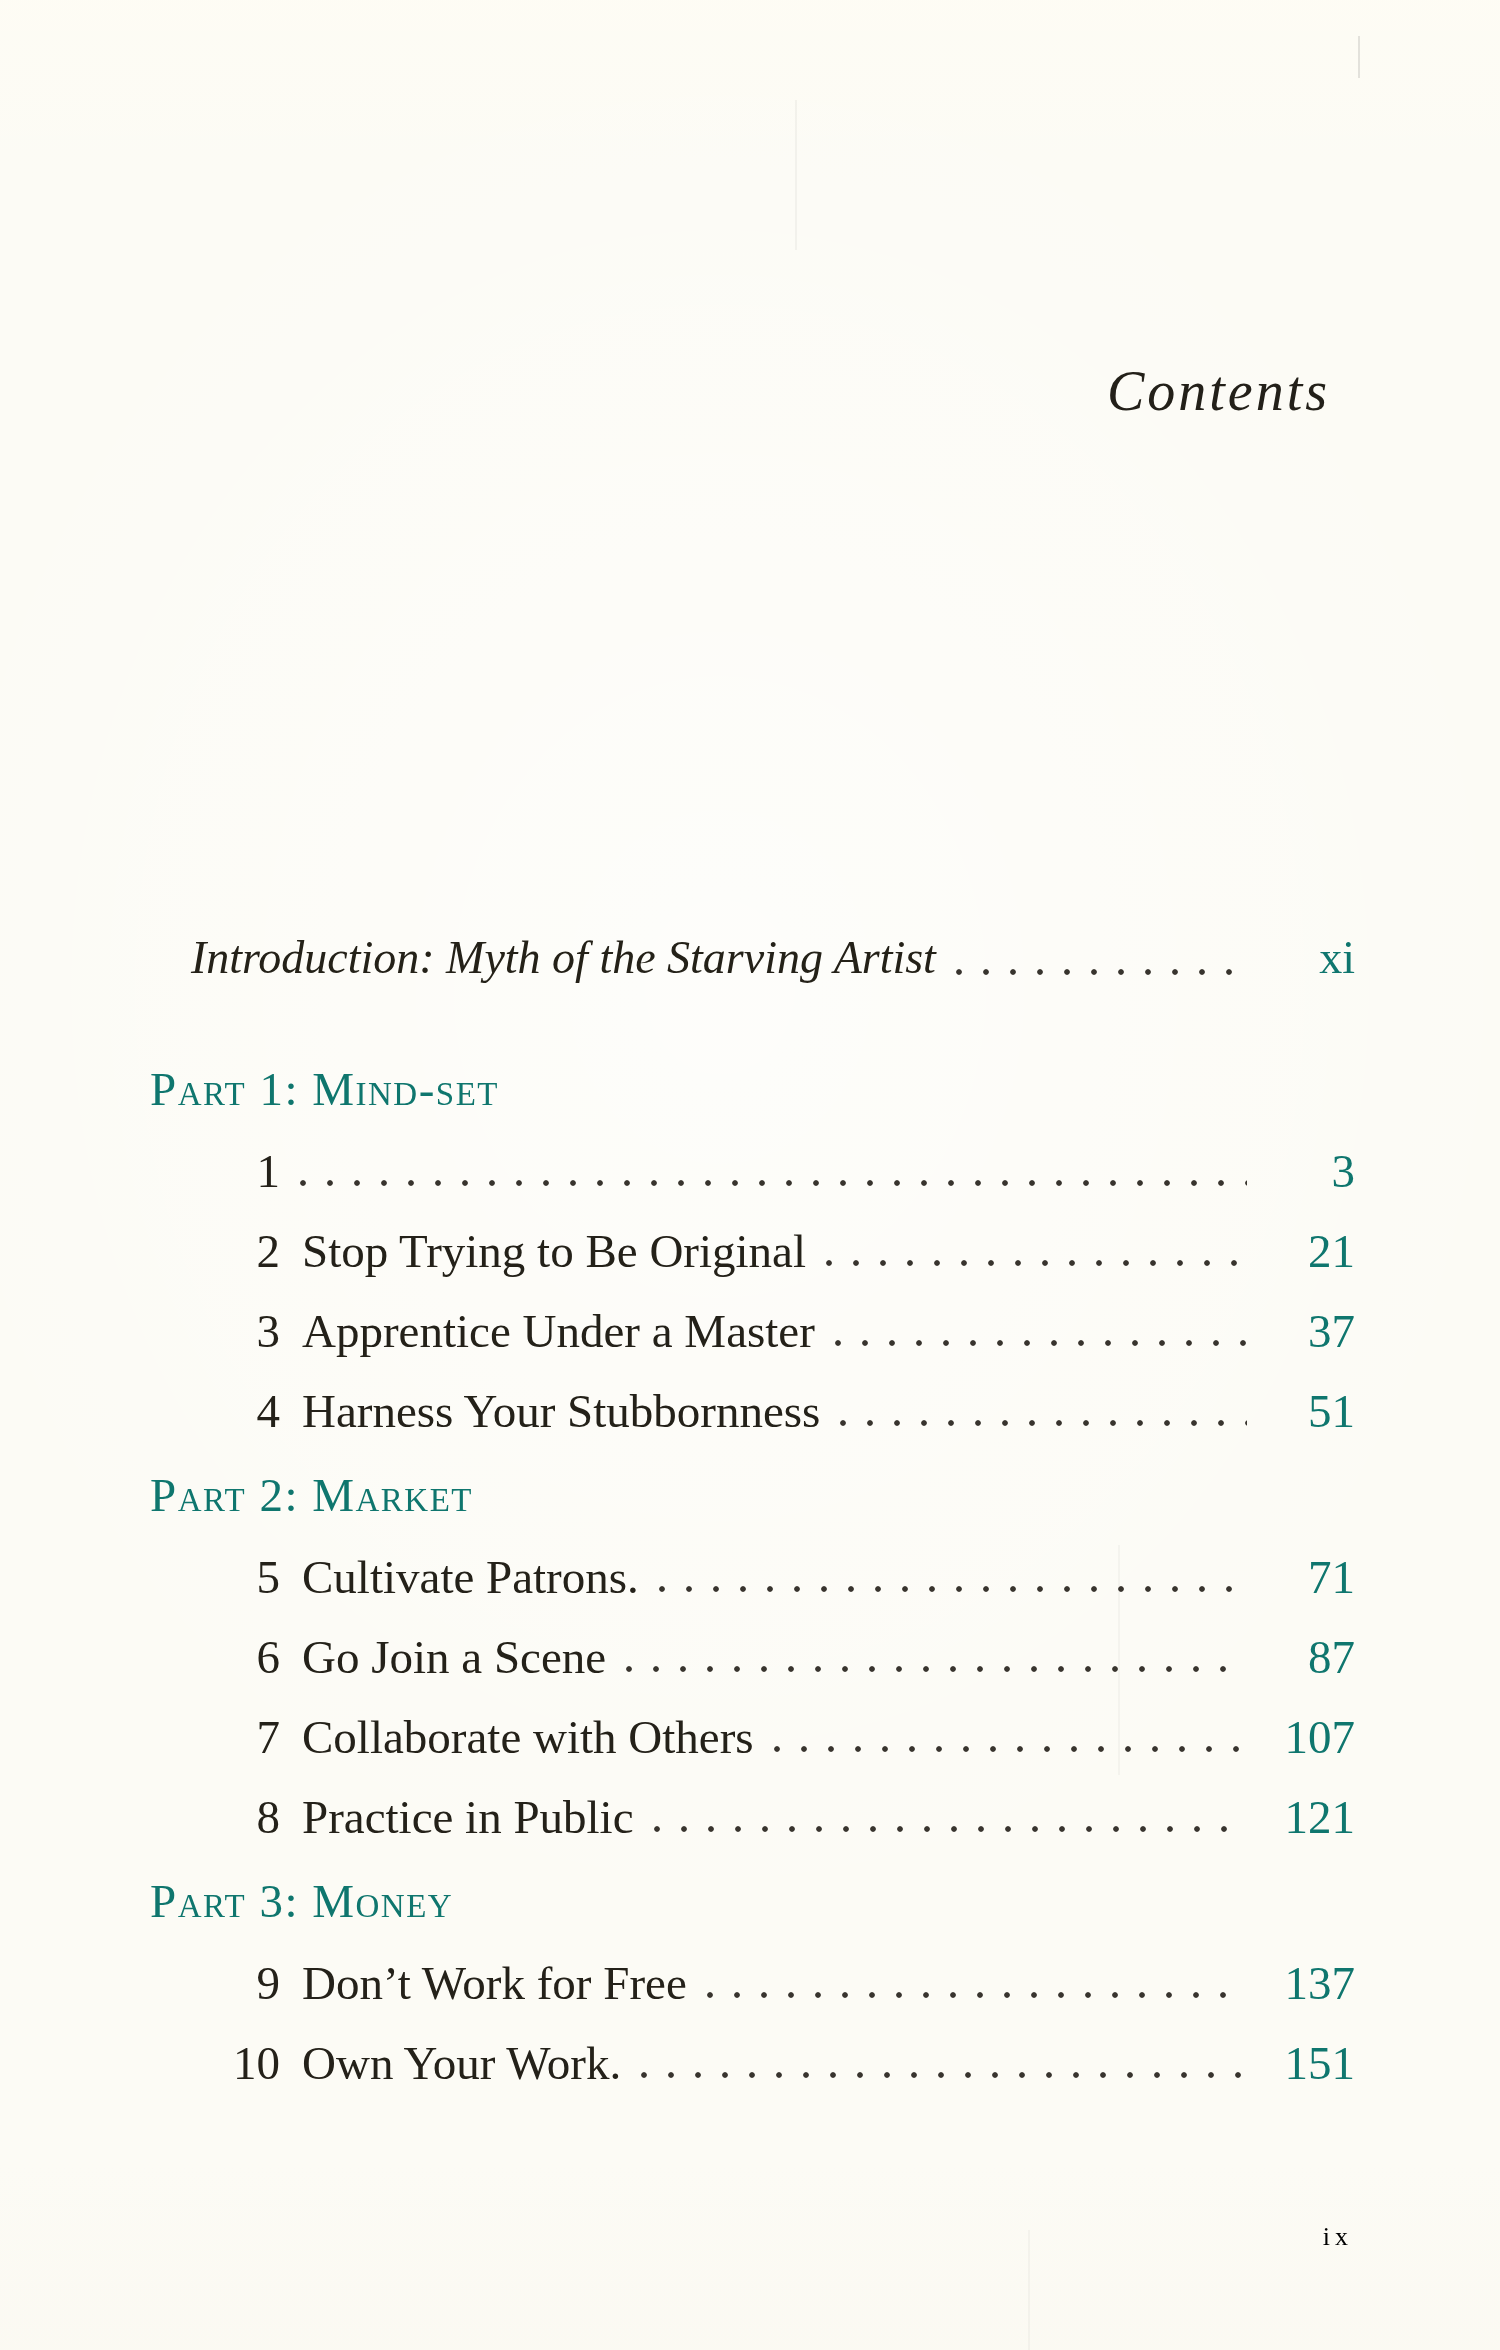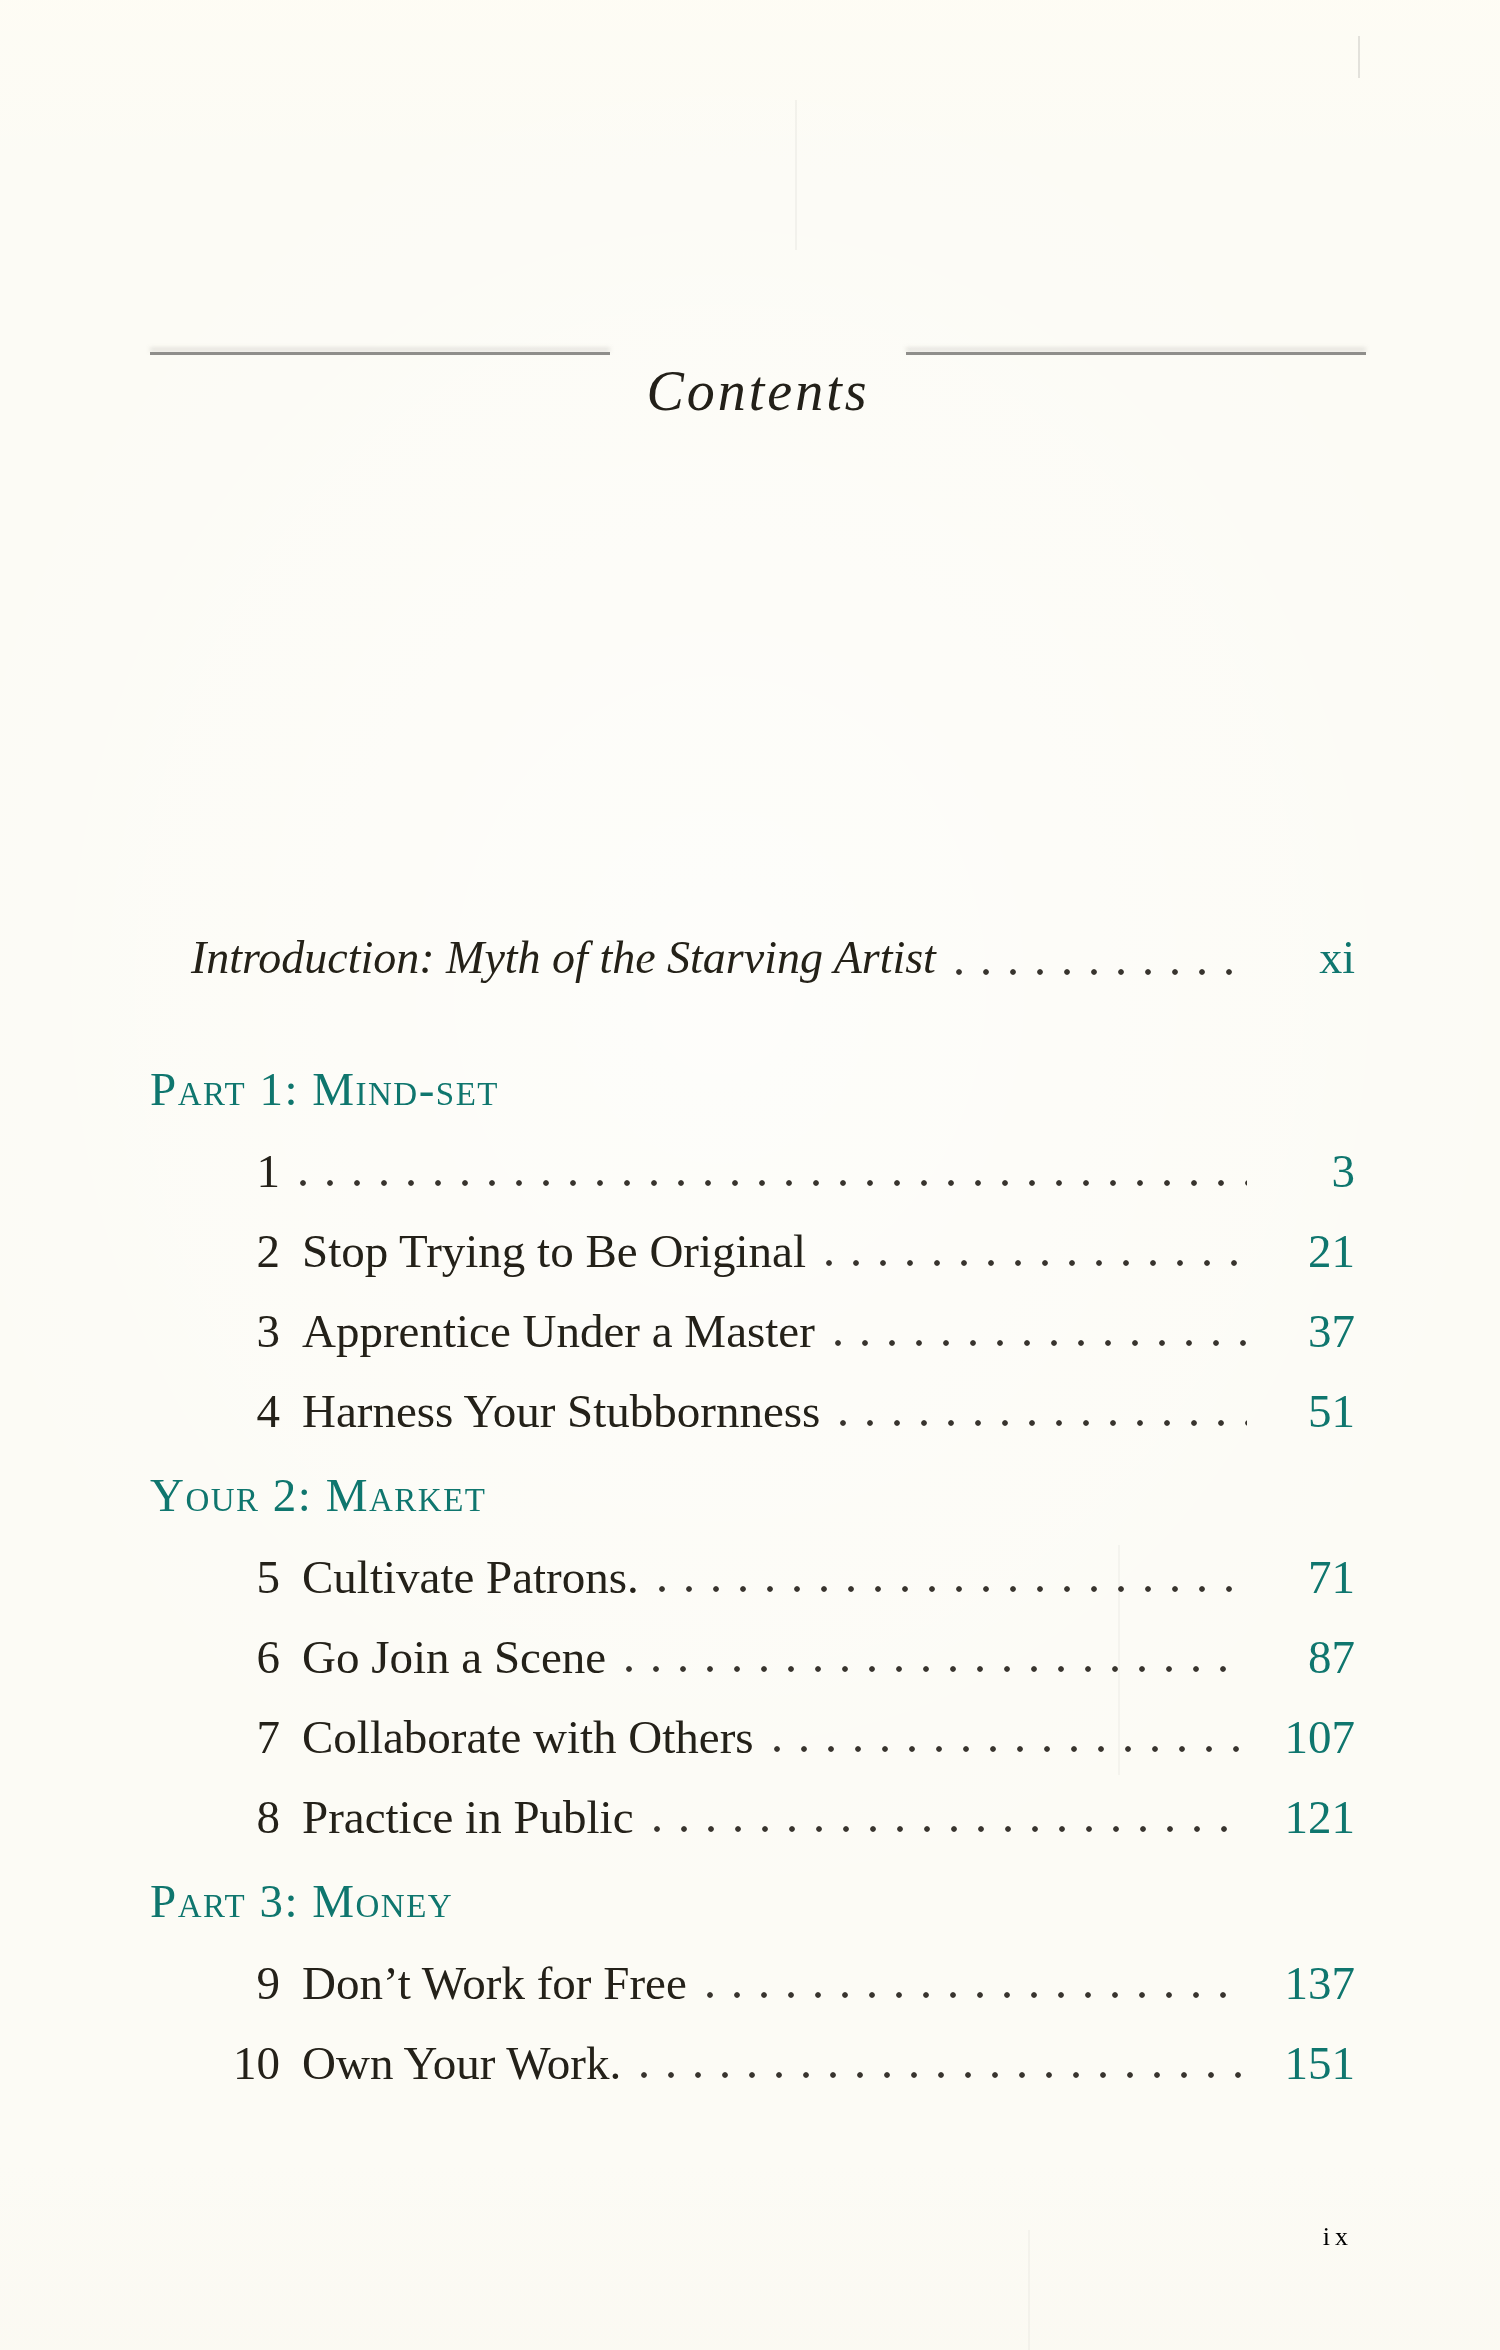--- a/index.html
+++ b/index.html
@@ -34,21 +34,22 @@
   }
 
   
   .title-band {
     position: absolute;
     left: 150px;
     right: 134px;
     top: 352px;
     height: 78px;
     display: flex;
-    align-items: flex-start;
+    align-items: flex-end;
+    flex-direction: column;
   }
   .title-rule {
     flex: 1 1 auto;
     height: 3px;
     background: #8f8e8b;
     box-shadow: 0 -4px 4px rgba(160,158,152,0.35);
   }
   .title-text {
     flex: 0 0 auto;
     margin: 0 36px;
@@ -175,21 +176,21 @@
       <span class="dot-leader"></span>
       <span class="chapter-page">37</span>
     </div>
     <div class="toc-row">
       <span class="chapter-num">4</span>
       <span class="chapter-title">Harness Your Stubbornness</span>
       <span class="dot-leader"></span>
       <span class="chapter-page">51</span>
     </div>
 
-    <div class="part-heading">Your 2: Market</div>
+    <div class="part-heading">Part 2: Market</div>
 
     <div class="toc-row">
       <span class="chapter-num">5</span>
       <span class="chapter-title">Cultivate Patrons.</span>
       <span class="dot-leader"></span>
       <span class="chapter-page">71</span>
     </div>
     <div class="toc-row">
       <span class="chapter-num">6</span>
       <span class="chapter-title">Go Join a Scene</span>

